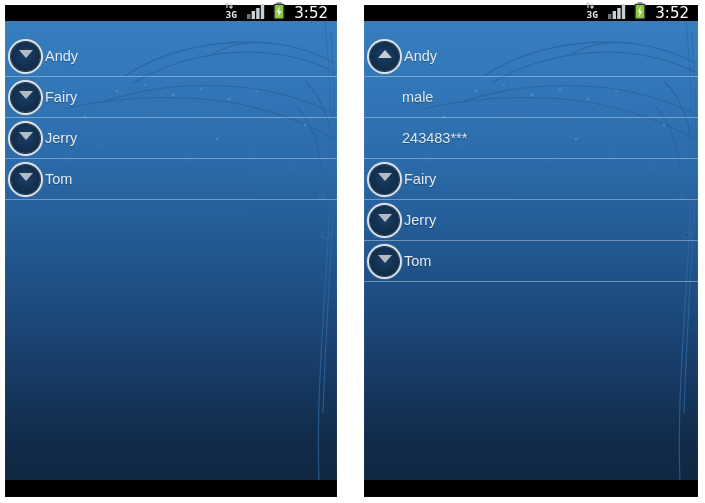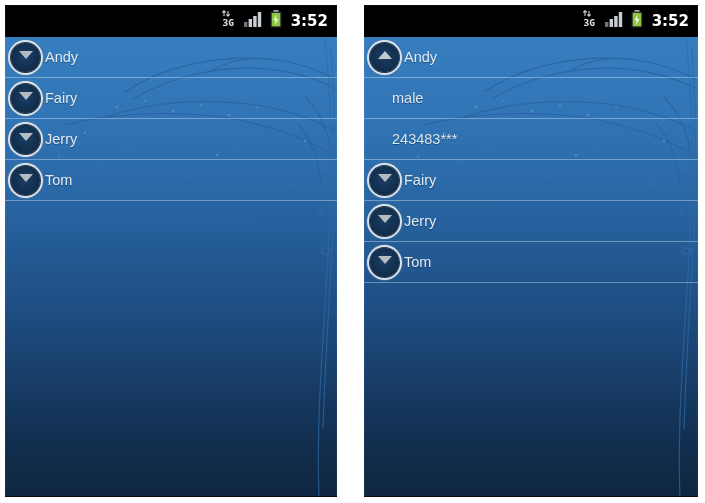--- a/index.html
+++ b/index.html
@@ -48,35 +48,35 @@
     content:"";
     position:absolute;
     left:0;top:0;right:0;bottom:0;
     pointer-events:none;
     box-shadow: inset 0 0 0 1px rgba(255,255,255,0.04);
   }
 
   
   .statusbar {
     position: relative;
-    height: 32px;
+    height: 16px;
     background: #000000;
     display: flex;
     align-items: center;
     justify-content: flex-end;
     padding-right: 9px;
     box-sizing: border-box;
     gap: 7px;
   }
   .sb-icon { display: block; }
 
   .clock {
     color: #ffffff;
     font-size: 15px;
-    font-weight: bold;
+    font-weight: normal;
     letter-spacing: 0px;
     line-height: 1;
     font-family: "DejaVu Sans", sans-serif;
     margin-left: 2px;
   }
 
   
   .screen {
     position: relative;
     overflow: hidden;
@@ -113,32 +113,33 @@
     width: 42px;
     height: 100%;
     pointer-events: none;
   }
   .streak svg { display:block; width:100%; height:100%; }
 
   
   .list {
     position: relative;
     z-index: 3;
+    margin-top: 15px;
   }
   .row {
     position: relative;
     display: flex;
     align-items: center;
     box-sizing: border-box;
     border-bottom: 1px solid rgba(215, 232, 248, 0.42);
     height: 41px;
     padding-left: 6px;
   }
   .row.child {
-    padding-left: 28px;
+    padding-left: 38px;
   }
   .row-label {
     color: #e2ecf5;
     font-size: 14.5px;
     line-height: 1;
     text-shadow: 0 1px 1px rgba(0,0,0,0.35);
     white-space: nowrap;
   }
   .row.child .row-label {
     color: #dbe7f2;

